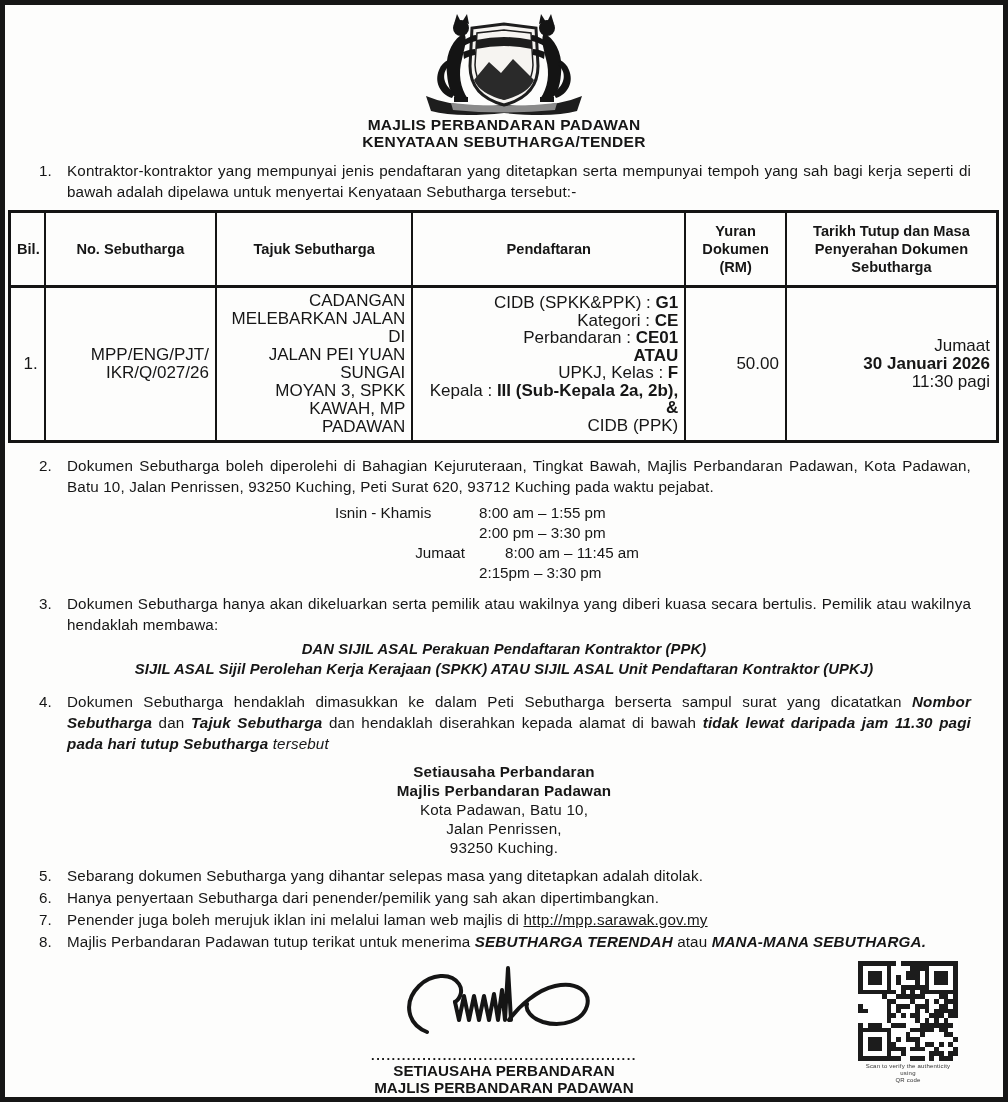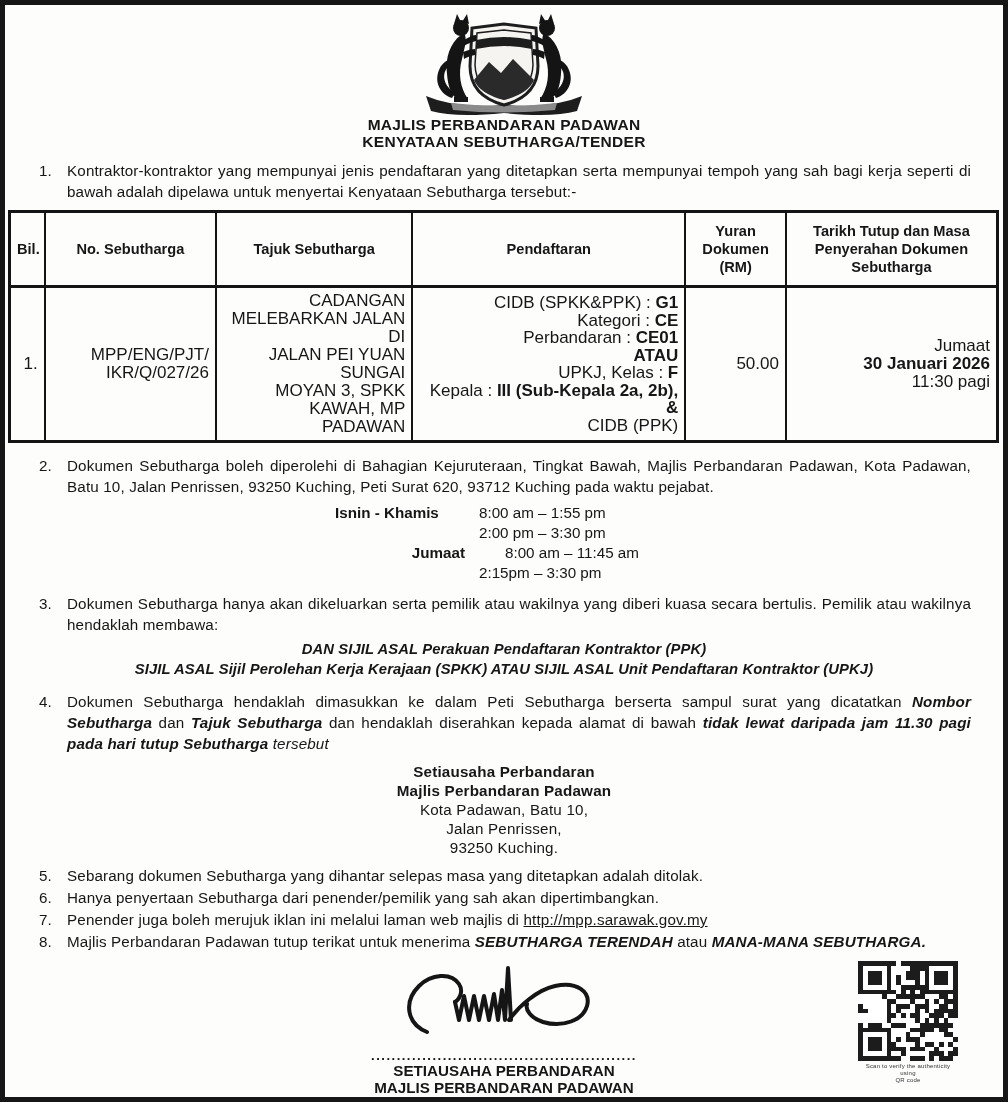--- a/index.html
+++ b/index.html
@@ -23,21 +23,21 @@
   table.tender { border-collapse:collapse; margin:8px 3px 0 3px; width:991px; table-layout:fixed; }
   table.tender th, table.tender td { border:2px solid #141414; padding:4px 6px; text-align:center; vertical-align:middle; }
   table.tender { border:3px solid #141414; }
   table.tender thead th { font-size:14.6px; font-weight:bold; line-height:18px; border-bottom:3px solid #141414; height:64px; }
   table.tender td { font-size:17px; line-height:18px; height:122px;text-align:right; }
   .pend-line { line-height:17.5px; }
   .b { font-weight:bold; }
   
   .hours { margin:6px 0 0 330px; font-size:15.2px; line-height:20px; }
   .hours-row { display:flex; }
-  .hours-day { width:130px; text-align:left;font-weight:bold; }
+  .hours-day { width:130px; text-align:left; }
   .hours-time { margin-left:14px; }
   
   .cert-block { text-align:center; font-size:14.8px; font-weight:bold; font-style:italic; line-height:20px; margin-top:4px; letter-spacing:.1px; }
   
   .addr-block { text-align:center; font-size:15.2px; line-height:19px; margin-top:8px; letter-spacing:.2px; }
   .addr-block .b-line { font-weight:bold; }
   
   .sig-wrap { text-align:center; margin-top:2px; }
   
   .signoff { text-align:center; margin-top:0; }

